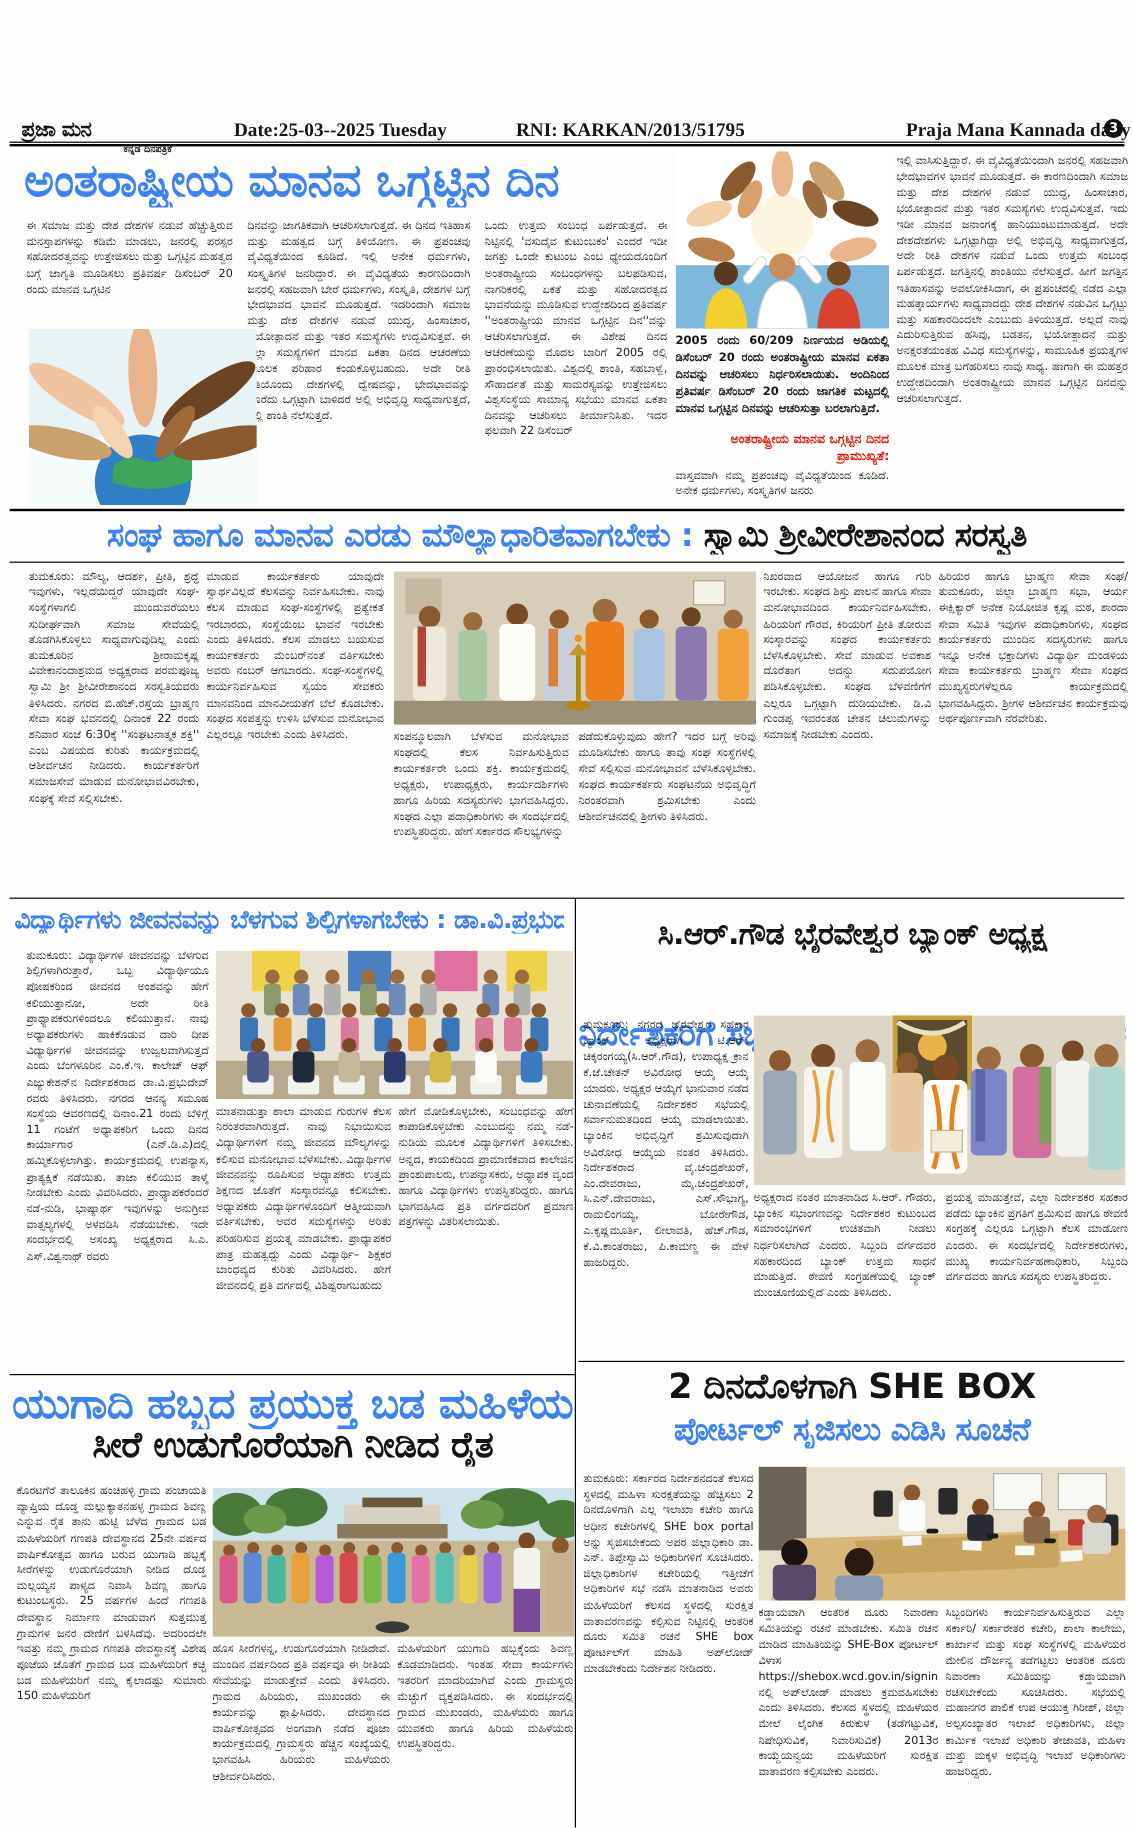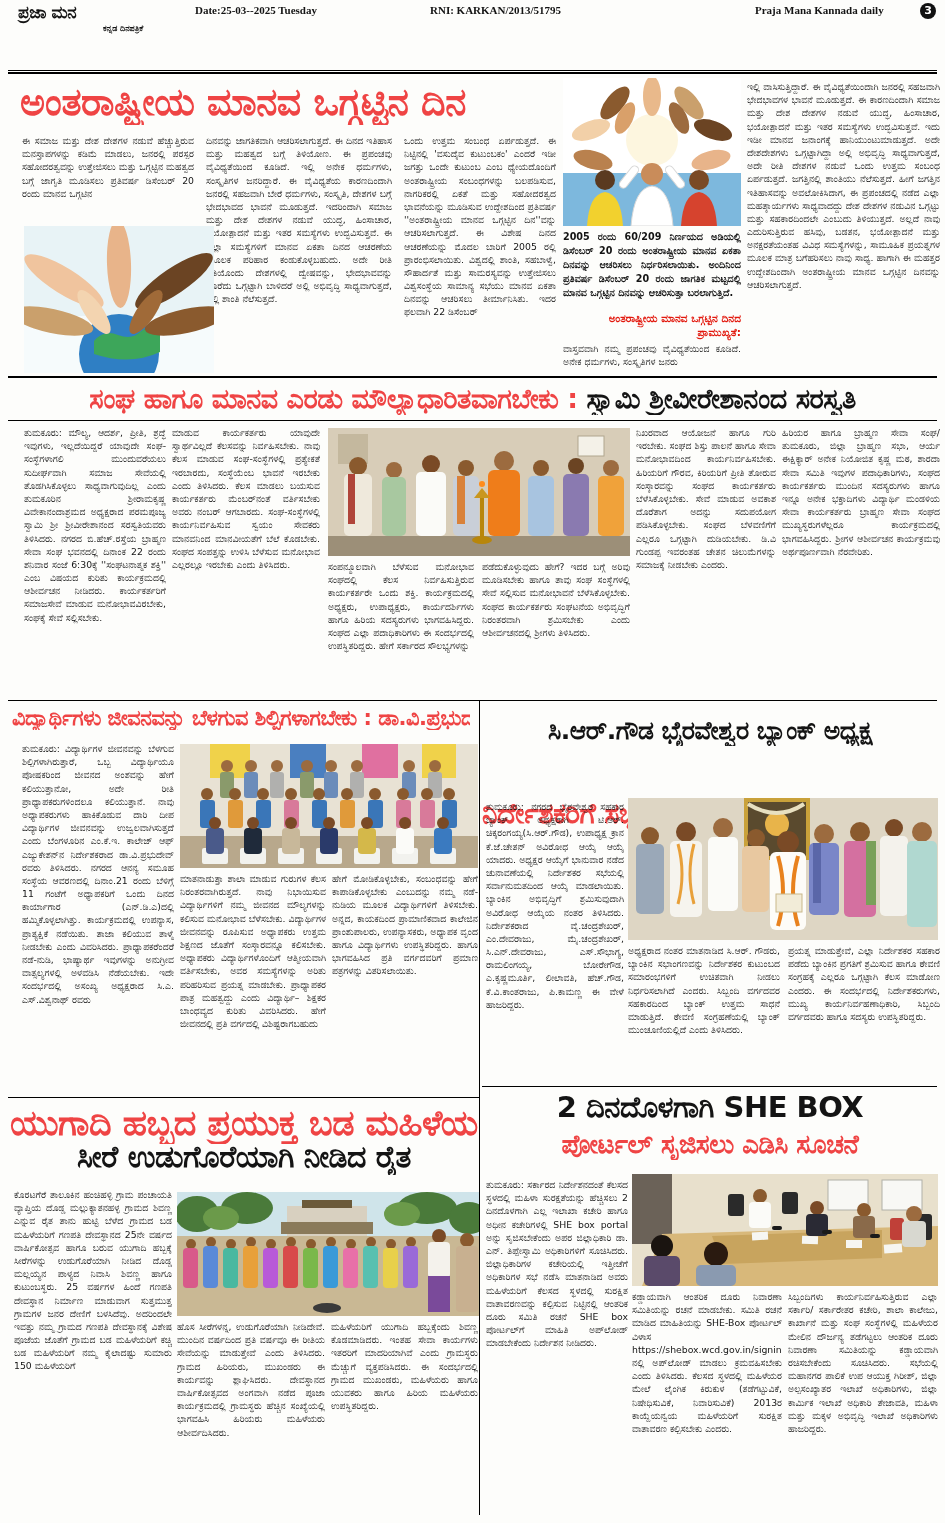--- a/index.html
+++ b/index.html
@@ -1,35 +1,35 @@
 <!DOCTYPE html>
 <html><head>
 <meta charset="utf-8">
 <style>
   html,body{margin:0;padding:0;}
   body{
     width:945px;height:1523px;position:relative;background:#fdfdfb;
     font-family:"DejaVu Sans","Liberation Sans",sans-serif;color:#141414;
     overflow:hidden;
   }
-  .abs{position:absolute;}
+  .abs{position:absolute;margin-top:48px;}
   .rule{background:#000;}
   .body-text{
     font-size:9.3px;line-height:1.42;text-align:justify;overflow:hidden;
     color:#161616;word-break:break-word;
   }
   .caption-text{font-weight:bold;font-size:9.6px;line-height:1.45;text-align:justify;overflow:hidden;}
-  .hl-red{color:#ef4444;}
+  .hl-red{color:#3b82f6;}
   .hl{font-weight:bold;letter-spacing:-0.5px;white-space:nowrap;overflow:hidden;}
   .center{text-align:center;}
   .photo{overflow:hidden;display:block;}
   .photo svg{display:block;}
   .masthead-logo{font-weight:bold;font-size:17px;letter-spacing:-0.5px;}
   .masthead-sub{font-size:8px;font-weight:bold;}
-  .masthead-item{font-family:"Liberation Serif","DejaVu Serif",serif;font-weight:bold;font-size:11px;}
+  .masthead-item{font-family:"Liberation Serif","DejaVu Serif",serif;font-weight:bold;font-size:16px;}
   .pagenum{
     width:16px;height:16px;border-radius:50%;background:#111;color:#fff;
     font-size:11px;font-weight:bold;text-align:center;line-height:16px;
   }
   .subhead-red{color:#e2180d;font-weight:bold;font-size:10.5px;line-height:1.35;text-align:right;overflow:hidden;}
 </style>
 </head>
 <body>
 
 <div class="abs" style="left:0;top:46;width:945px;height:26px;">

